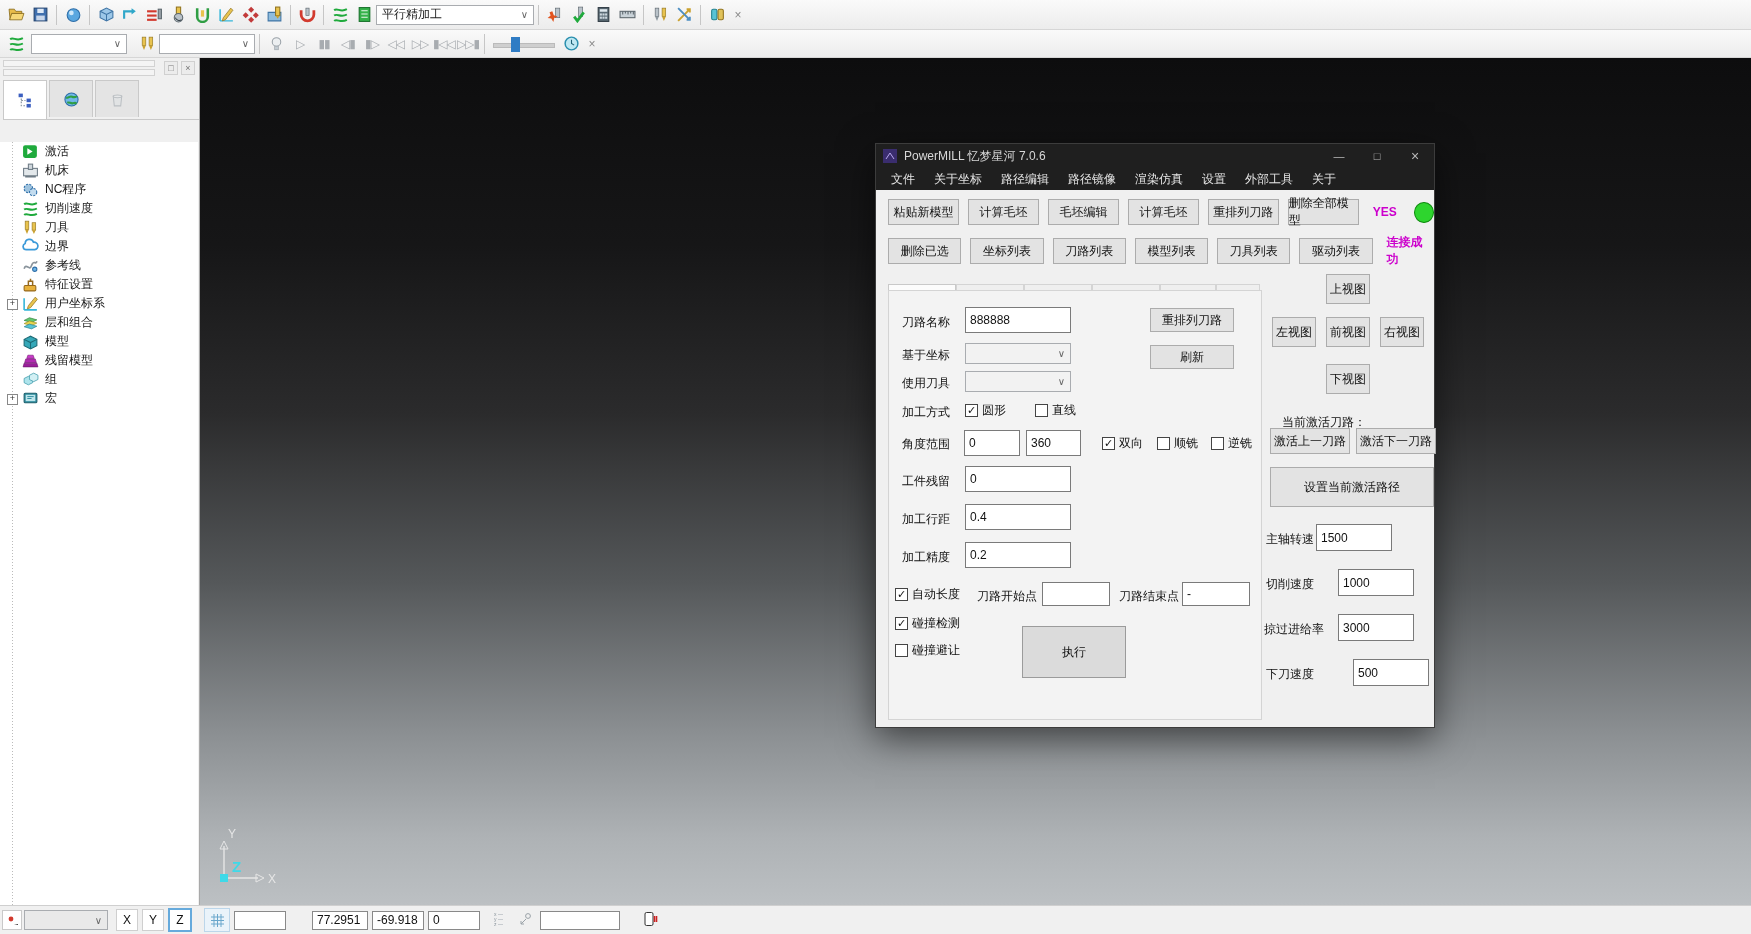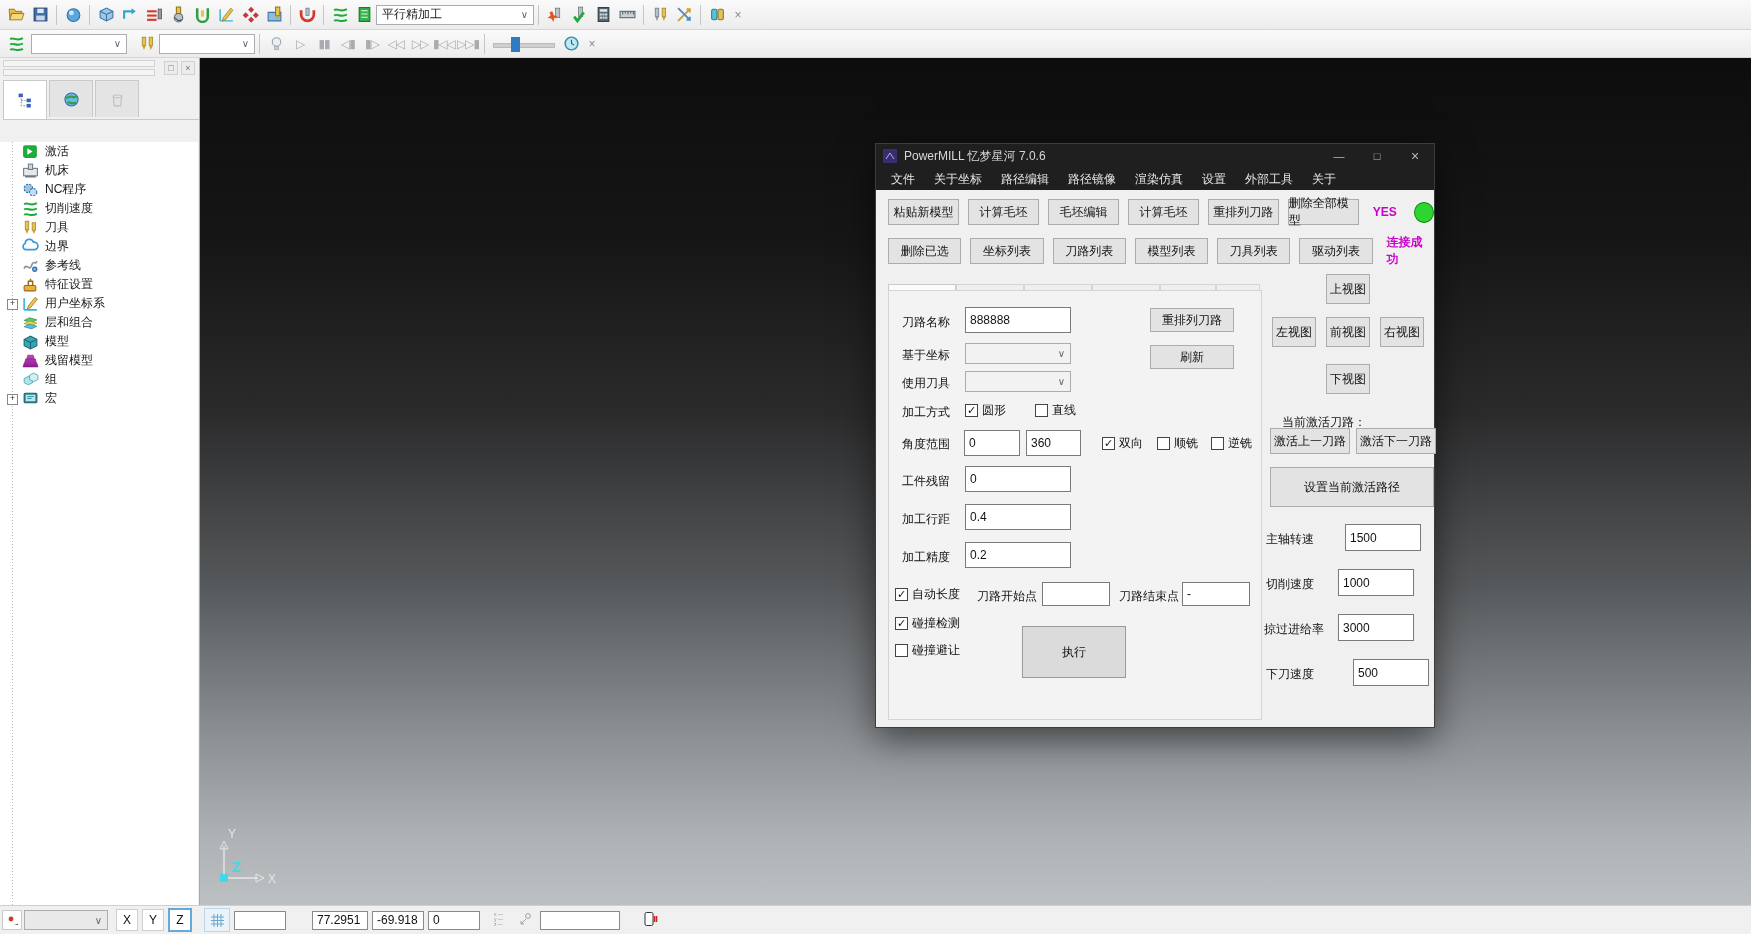--- a/index.html
+++ b/index.html
@@ -604,21 +604,21 @@
   <div class="pbtn" style="left:450px;top:173px;width:44px;height:30px;">前视图</div>
   <div class="pbtn" style="left:504px;top:173px;width:44px;height:30px;">右视图</div>
   <div class="pbtn" style="left:450px;top:220px;width:44px;height:30px;">下视图</div>
 
   <span class="flabel" style="left:406px;top:262px;margin-top:8px;">当前激活刀路：</span>
   <div class="pbtn" style="left:394px;top:284px;width:80px;height:26px;">激活上一刀路</div>
   <div class="pbtn" style="left:480px;top:284px;width:80px;height:26px;">激活下一刀路</div>
   <div class="pbtn" style="left:394px;top:323px;width:164px;height:40px;">设置当前激活路径</div>
 
   <span class="flabel" style="left:390px;top:387px;">主轴转速</span>
-  <input class="fld" style="left: 469px; top: 380px; width: 76px; height: 27px;" value="1500">
+  <input class="fld" style="left: 440px; top: 380px; width: 76px; height: 27px;" value="1500">
   <span class="flabel" style="left:390px;top:432px;">切削速度</span>
   <input class="fld" style="left: 462px; top: 425px; width: 76px; height: 27px;" value="1000">
   <span class="flabel" style="left:388px;top:477px;">掠过进给率</span>
   <input class="fld" style="left: 462px; top: 470px; width: 76px; height: 27px;" value="3000">
   <span class="flabel" style="left:390px;top:522px;">下刀速度</span>
   <input class="fld" style="left: 462px; top: 515px; width: 76px; height: 27px; margin-left: 15px;" value="500">
 </div>
 
 <div id="statusbar">
   <span style="width:18px;height:18px;background:#fff;border:1px solid #c9c9c9;display:flex;align-items:center;justify-content:center;margin-right:2px;position:relative;">

